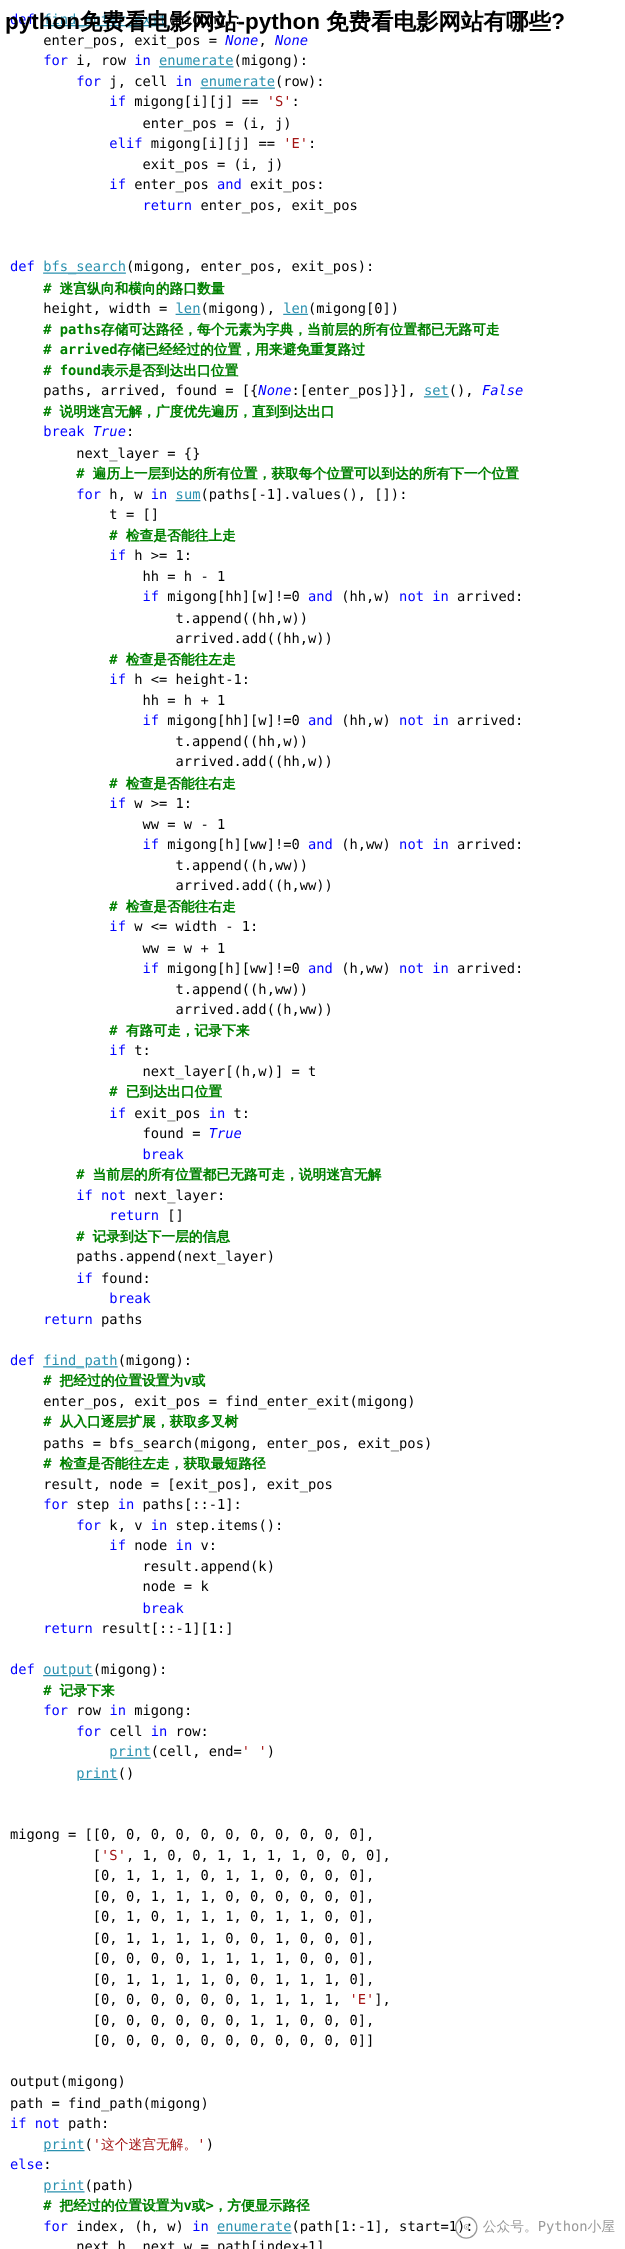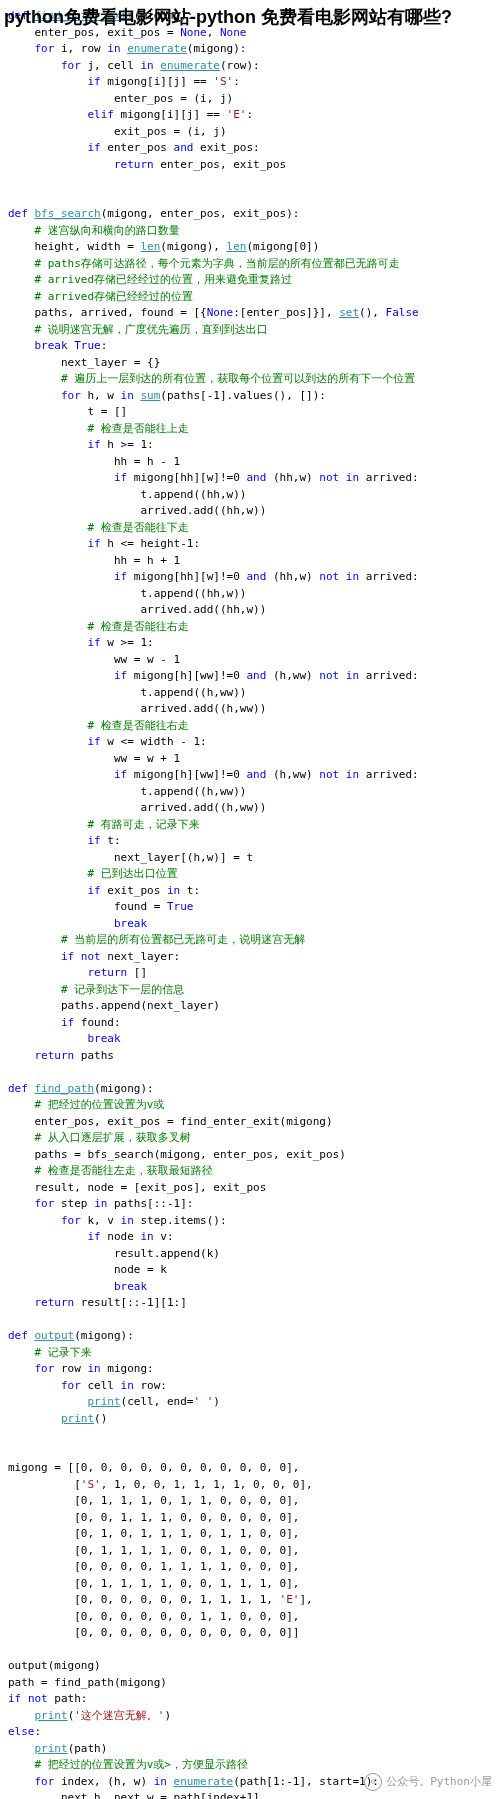--- a/index.html
+++ b/index.html
@@ -1,20 +1,20 @@
 <!DOCTYPE html>
 <html><head>
 <meta charset="utf-8">
 <style>
 body { margin:0; padding:8px; font-family:Consolas,monospace; font-size:11px; line-height:1.5; background:#fff; color:#000; width:484px; }
 .kw { color:#0000ff; }
 .fn { color:#2b91af;text-decoration:underline; }
 .st { color:#a31515; }
-.cm { color:#008000; }
-.bn { color:#0000ff; }
+.cm { color:#008000;font-weight:bold; }
+.bn { color:#0000ff;font-style:italic; }
 pre { margin:0; white-space:pre-wrap; }
 .overlay { position:absolute; top:4px; left:4px; font-size:18px; font-weight:bold; color:#000; font-family:sans-serif; z-index:10; }
 .footer { position:fixed; bottom:8px; right:8px; font-size:11px; color:#999; display:flex; align-items:center; gap:4px; }
 .badge { width:16px; height:16px; border:1px solid #999; border-radius:50%; display:inline-flex; align-items:center; justify-content:center; font-size:8px; }
 </style>
 </head>
 <body>
 
 <div class="overlay">python免费看电影网站-python 免费看电影网站有哪些?</div>
 
@@ -28,35 +28,35 @@
                 exit_pos = (i, j)
             <span class="kw">if</span> enter_pos <span class="kw">and</span> exit_pos:
                 <span class="kw">return</span> enter_pos, exit_pos
 
 
 <span class="kw">def</span> <span class="fn">bfs_search</span>(migong, enter_pos, exit_pos):
     <span class="cm"># 迷宫纵向和横向的路口数量</span>
     height, width = <span class="fn">len</span>(migong), <span class="fn">len</span>(migong[0])
     <span class="cm"># paths存储可达路径，每个元素为字典，当前层的所有位置都已无路可走</span>
     <span class="cm"># arrived存储已经经过的位置，用来避免重复路过</span>
-    <span class="cm"># arrived存储已经经过的位置</span>
+    <span class="cm"># found表示是否到达出口位置</span>
     paths, arrived, found = [{<span class="bn">None</span>:[enter_pos]}], <span class="fn">set</span>(), <span class="bn">False</span>
     <span class="cm"># 说明迷宫无解，广度优先遍历，直到到达出口</span>
     <span class="kw">break</span> <span class="bn">True</span>:
         next_layer = {}
         <span class="cm"># 遍历上一层到达的所有位置，获取每个位置可以到达的所有下一个位置</span>
         <span class="kw">for</span> h, w <span class="kw">in</span> <span class="fn">sum</span>(paths[-1].values(), []):
             t = []
             <span class="cm"># 检查是否能往上走</span>
             <span class="kw">if</span> h &gt;= 1:
                 hh = h - 1
                 <span class="kw">if</span> migong[hh][w]!=0 <span class="kw">and</span> (hh,w) <span class="kw">not</span> <span class="kw">in</span> arrived:
                     t.append((hh,w))
                     arrived.add((hh,w))
-            <span class="cm"># 检查是否能往下走</span>
+            <span class="cm"># 检查是否能往左走</span>
             <span class="kw">if</span> h &lt;= height-1:
                 hh = h + 1
                 <span class="kw">if</span> migong[hh][w]!=0 <span class="kw">and</span> (hh,w) <span class="kw">not</span> <span class="kw">in</span> arrived:
                     t.append((hh,w))
                     arrived.add((hh,w))
             <span class="cm"># 检查是否能往右走</span>
             <span class="kw">if</span> w &gt;= 1:
                 ww = w - 1
                 <span class="kw">if</span> migong[h][ww]!=0 <span class="kw">and</span> (h,ww) <span class="kw">not</span> <span class="kw">in</span> arrived:
                     t.append((h,ww))

